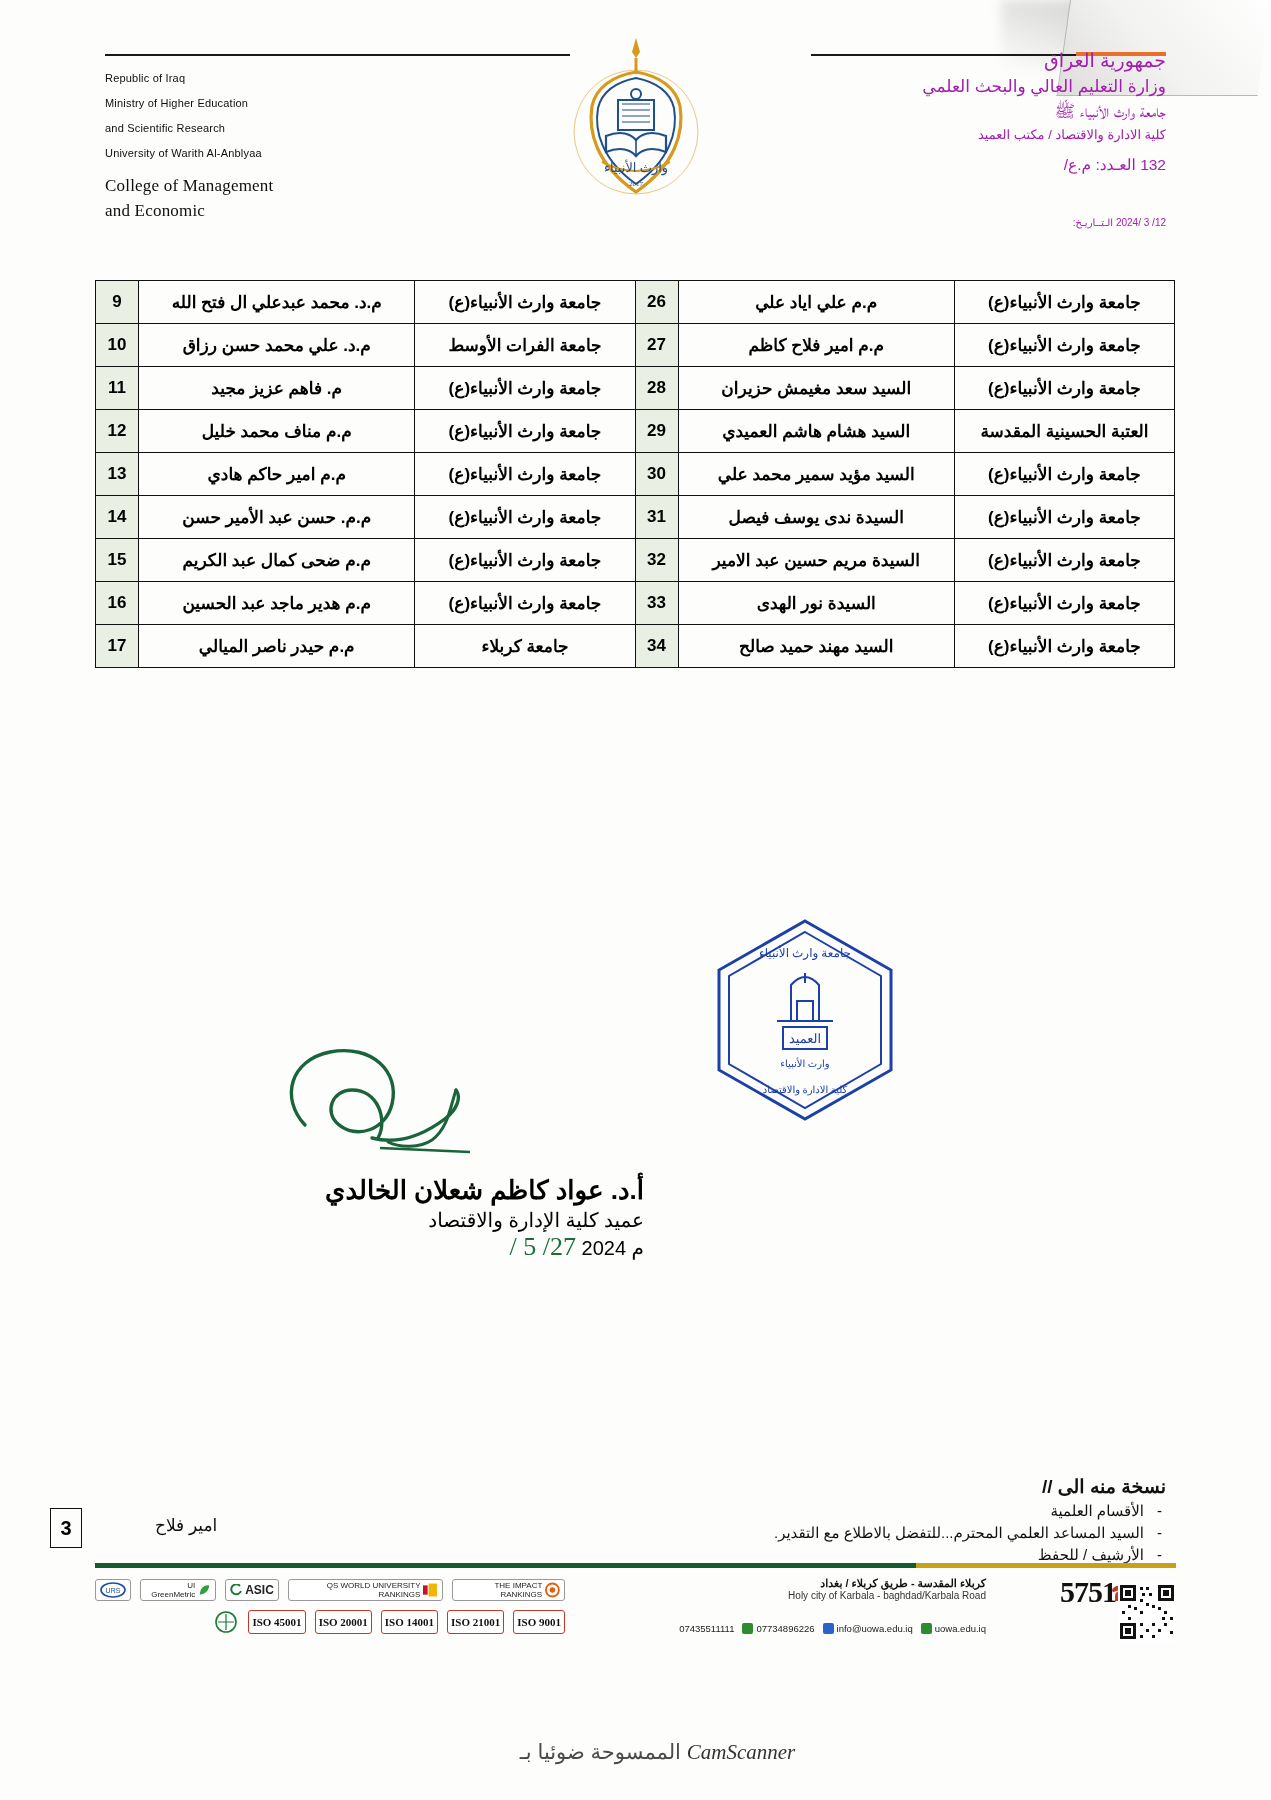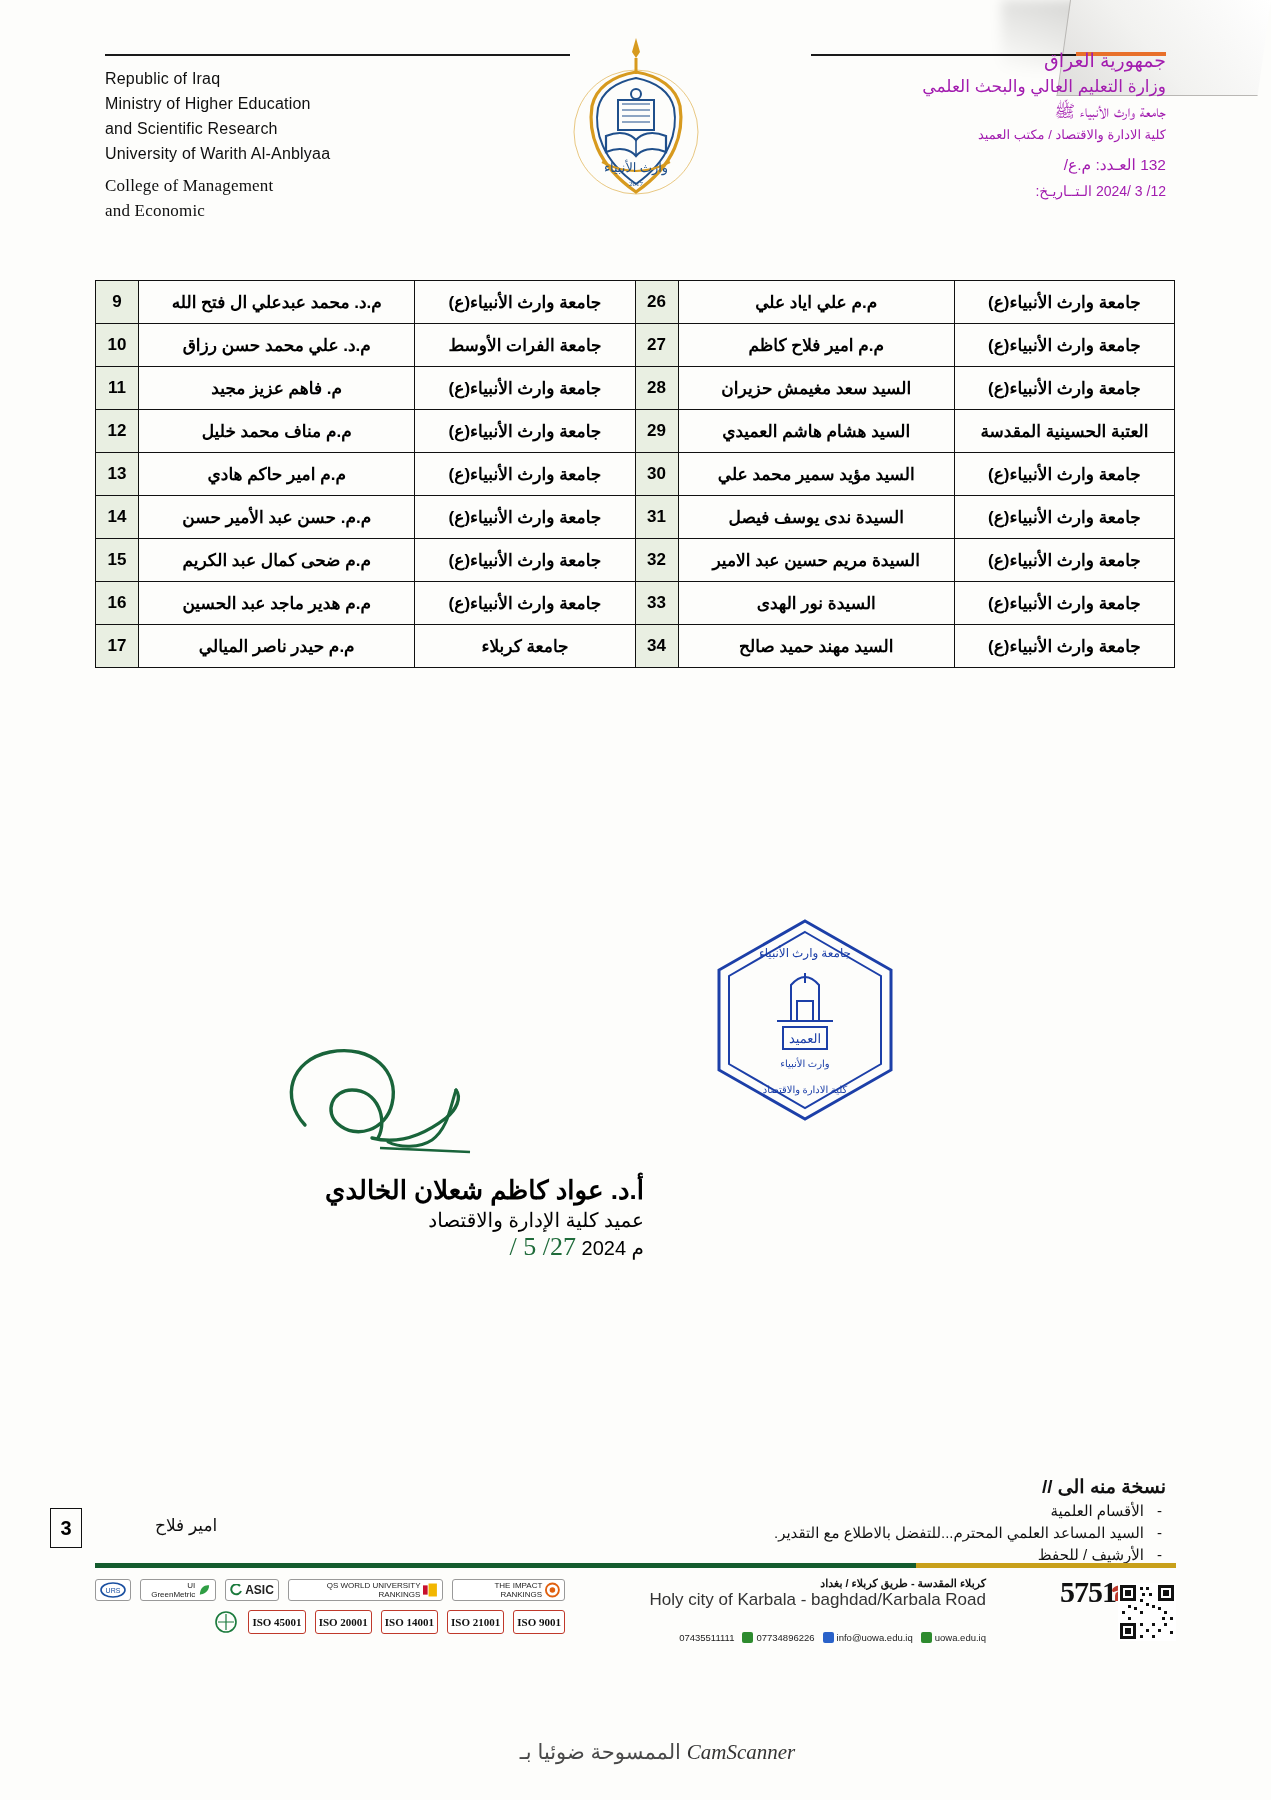--- a/index.html
+++ b/index.html
@@ -33,33 +33,33 @@
   .header{position:absolute;top:44px;left:0;right:0;height:190px;}
   .rule{position:absolute;height:2px;background:#1a1a1a;}
   .rule-left{top:10px;left:105px;width:465px;}
   .rule-right{top:10px;right:105px;width:355px;}
   .rule-right-accent{top:8px;right:105px;width:90px;height:4px;background:#e8702a;}
 
   .hdr-en{
     position:absolute;top:22px;left:105px;width:420px;
     direction:ltr;text-align:left;color:#0f0f0f;
   }
-  .hdr-en div{font-size:16px;line-height:25px;letter-spacing:.2px;}
+  .hdr-en div{font-size:11px;line-height:25px;letter-spacing:.2px;}
   .hdr-en .serif{font-family:"Liberation Serif",serif;font-size:17px;line-height:25px;}
 
   .hdr-ar{
     position:absolute;top:4px;right:105px;width:420px;
     text-align:right;color:#a21caf;font-weight:normal;
   }
   .hdr-ar .l1{font-size:19px;line-height:26px;}
   .hdr-ar .l2{font-size:17px;line-height:25px;}
   .hdr-ar .l3{font-size:17px;line-height:25px;}
   .hdr-ar .l4{font-size:13px;line-height:22px;}
   .hdr-ar .l5{font-size:15.5px;line-height:26px;margin-top:6px;}
-  .hdr-ar .l6{font-size:14px;line-height:26px;}
+  .hdr-ar .l6{font-size:10px;line-height:26px;margin-top:32px;}
 
   
   .emblem{position:absolute;top:-8px;left:50%;transform:translateX(-50%);width:140px;height:185px;}
   .emblem svg{display:block;}
 
   
   .tbl-wrap{position:absolute;top:280px;left:95px;width:1080px;}
   table{border-collapse:collapse;width:100%;table-layout:fixed;}
   td{
     border:1.6px solid #111;
@@ -126,21 +126,21 @@
   .iso{
     border:1.5px solid #c0392b;border-radius:3px;background:#fff;
     display:flex;align-items:center;height:24px;padding:0 3px;box-sizing:border-box;
   }
   .iso b{font-size:11px;color:#111;font-family:"Liberation Serif",serif;}
 
   .foot-ar{
     position:absolute;top:2px;right:190px;width:430px;text-align:right;direction:rtl;
   }
   .foot-ar .l1{font-size:11px;font-weight:bold;color:#111;}
-  .foot-ar .l2{font-size:17px;color:#333;direction:ltr;text-align:right;}
+  .foot-ar .l2{font-size:10px;color:#333;direction:ltr;text-align:right;}
   .contact{
     margin-top:6px;display:flex;justify-content:flex-end;gap:8px;align-items:center;
     font-size:9.5px;color:#222;direction:ltr;
   }
   .contact span{display:flex;gap:3px;margin-top:16px;}
   .chip{width:11px;height:11px;border-radius:2px;background:#2e8b2e;display:inline-block;}
   .chip.blue{background:#2a62c9;}
   .phone-num{
     position:absolute;top:0;right:60px;font-size:30px;font-weight:bold;color:#111;
     font-family:"Liberation Serif",serif;letter-spacing:-1px;

